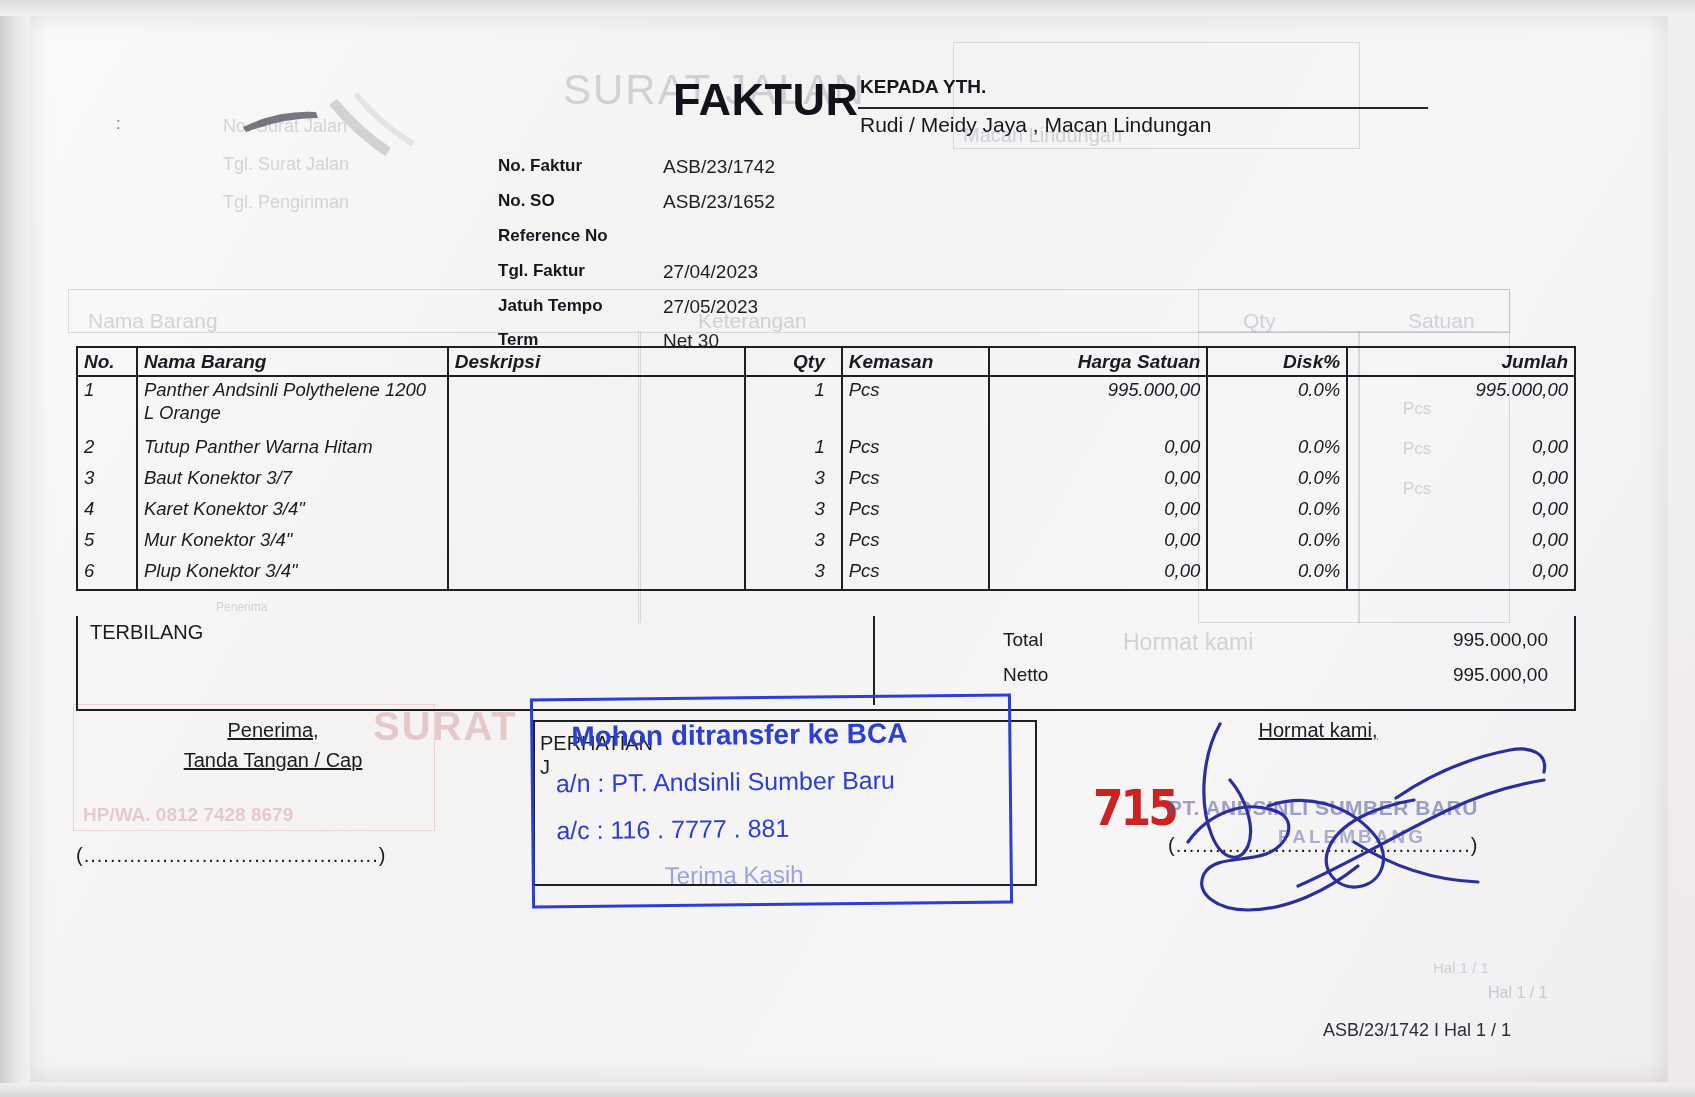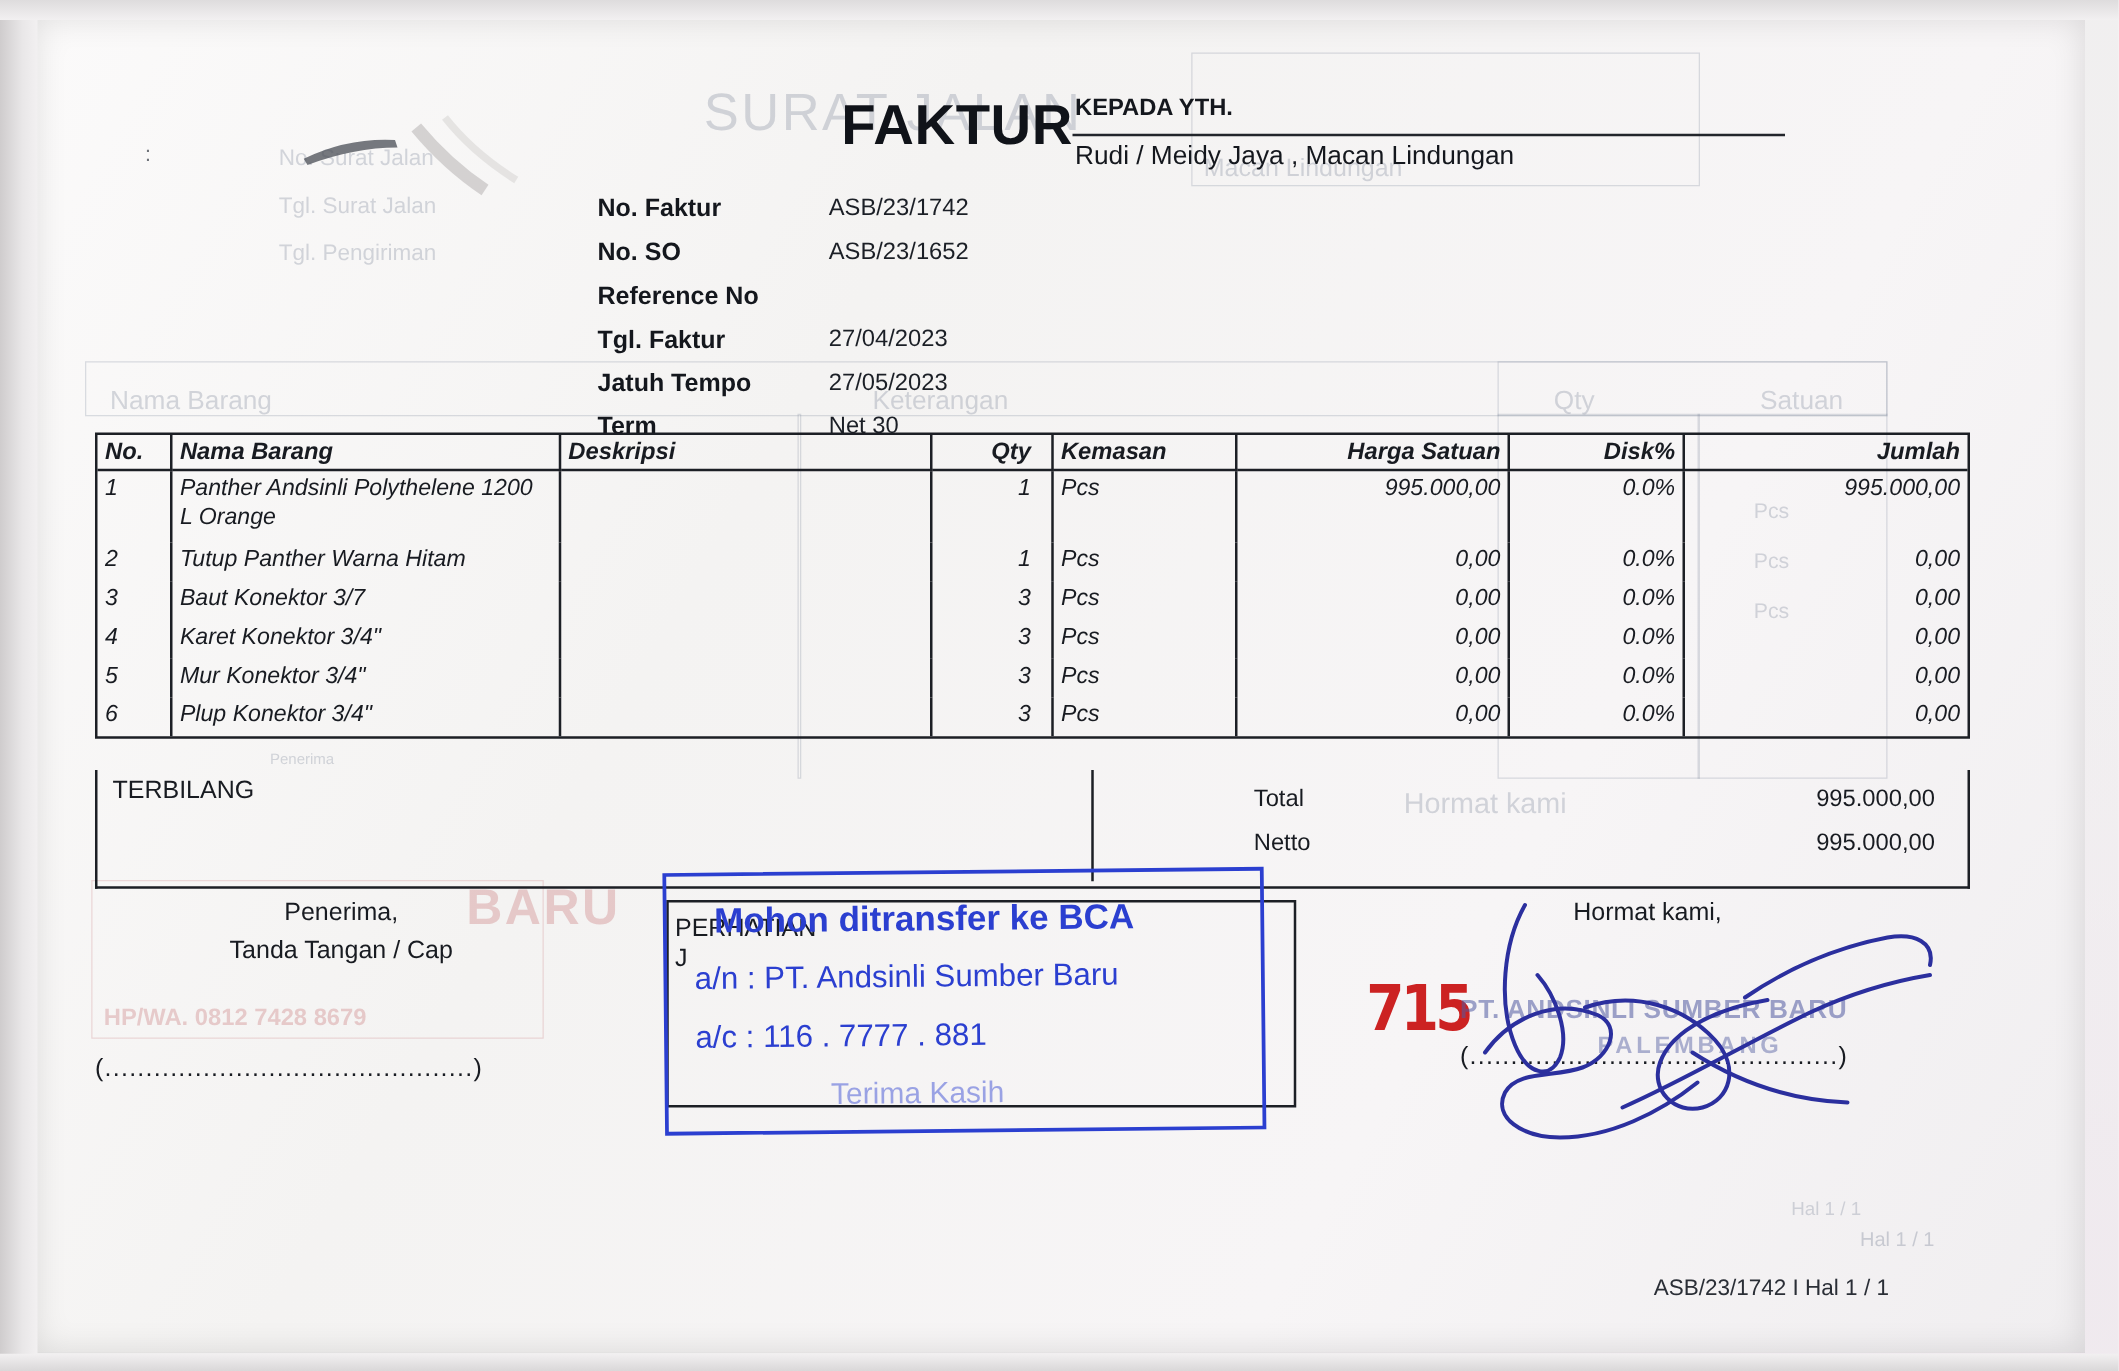--- a/index.html
+++ b/index.html
@@ -98,23 +98,24 @@
   }
   #kepada-name {
     position: absolute;
     left: 832px; top: 99px;
     font-size: 21px;
     color: #14171d;
   }
 
   .meta-label {
     position: absolute;
-    font-size: 20px;
+    font-size: 17px;
     font-weight: bold;
     color: #14171d;
+    margin-left: 20px;
   }
   .meta-value {
     position: absolute;
     font-size: 19px;
     color: #1b1f26;
   }
 
   
   #table {
     position: absolute;
@@ -181,20 +182,21 @@
   }
   .tot-label { position: absolute; font-size: 19px; color: #181b21; }
   .tot-value { position: absolute; font-size: 19px; color: #181b21; text-align: right; width: 230px; }
 
   
   .foot-text {
     position: absolute;
     font-size: 20px;
     color: #181b21;
     text-align: center;
+    text-decoration: underline;
   }
   .dotline {
     position: absolute;
     font-size: 20px;
     color: #181b21;
     letter-spacing: 1px;
   }
 
   
   #perhatian-box {
@@ -339,21 +341,21 @@
       <div class="ghost" style="left:1095px; top:615px; font-size:23px;">Hormat kami</div>
       <div class="ghost" style="left:1405px; top:945px; font-size:15px;">Hal 1 / 1</div>
 
       <div class="ghost-box" style="left:925px; top:28px; width:405px; height:105px;"></div>
       <div class="ghost-box" style="left:1170px; top:275px; width:310px; height:42px;"></div>
       <div class="ghost-box" style="left:1170px; top:317px; width:160px; height:290px;"></div>
       <div class="ghost-box" style="left:1330px; top:317px; width:150px; height:290px;"></div>
       <div class="ghost-box" style="left:40px; top:275px; width:1440px; height:42px;"></div>
       <div class="ghost-box" style="left:610px; top:317px; width:1px; height:290px;"></div>
 
-      <div class="ghost-red" style="left:345px; top:690px; font-size:40px; letter-spacing:2px;">BARU</div>
+      <div class="ghost-red" style="left:345px; top:690px; font-size:40px; letter-spacing:2px;">SURAT</div>
       <div class="ghost-red" style="left:55px; top:790px; font-size:19px;">HP/WA. 0812 7428 8679</div>
       <div class="ghost-box" style="left:45px; top:690px; width:360px; height:125px; border-color:rgba(190,90,95,0.20);"></div>
     </div>
 
     <div class="doc">
 
       <div id="hole-mark">:</div>
       <svg id="tear" width="200" height="70" viewBox="0 0 200 70">
         <path d="M5,35 Q40,18 78,20 L80,26 Q45,26 8,40 Z" fill="#4a4e55" opacity="0.75"></path>
         <path d="M95,10 Q120,40 150,60" stroke="#cfcdcd" stroke-width="10" fill="none" opacity="0.9"></path>

